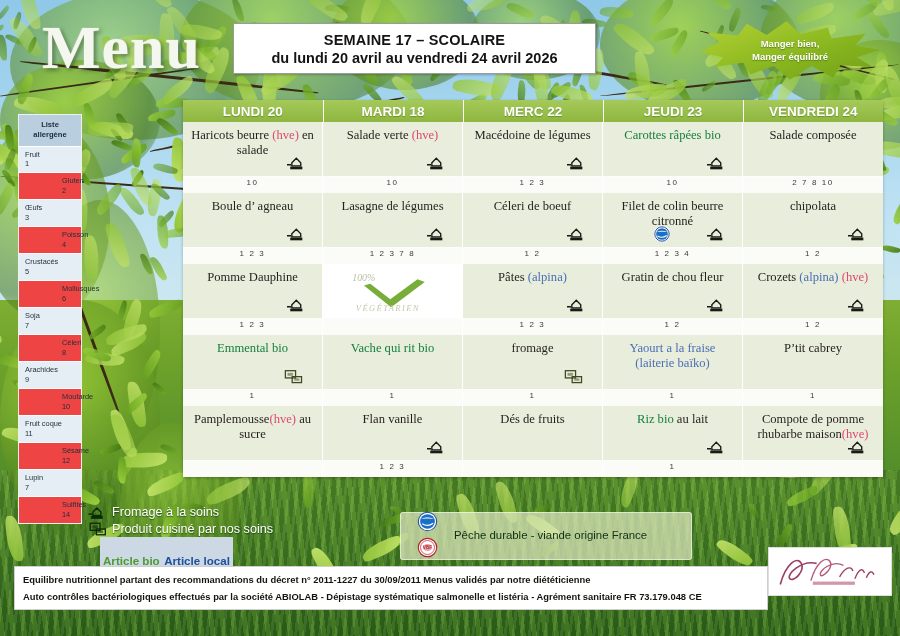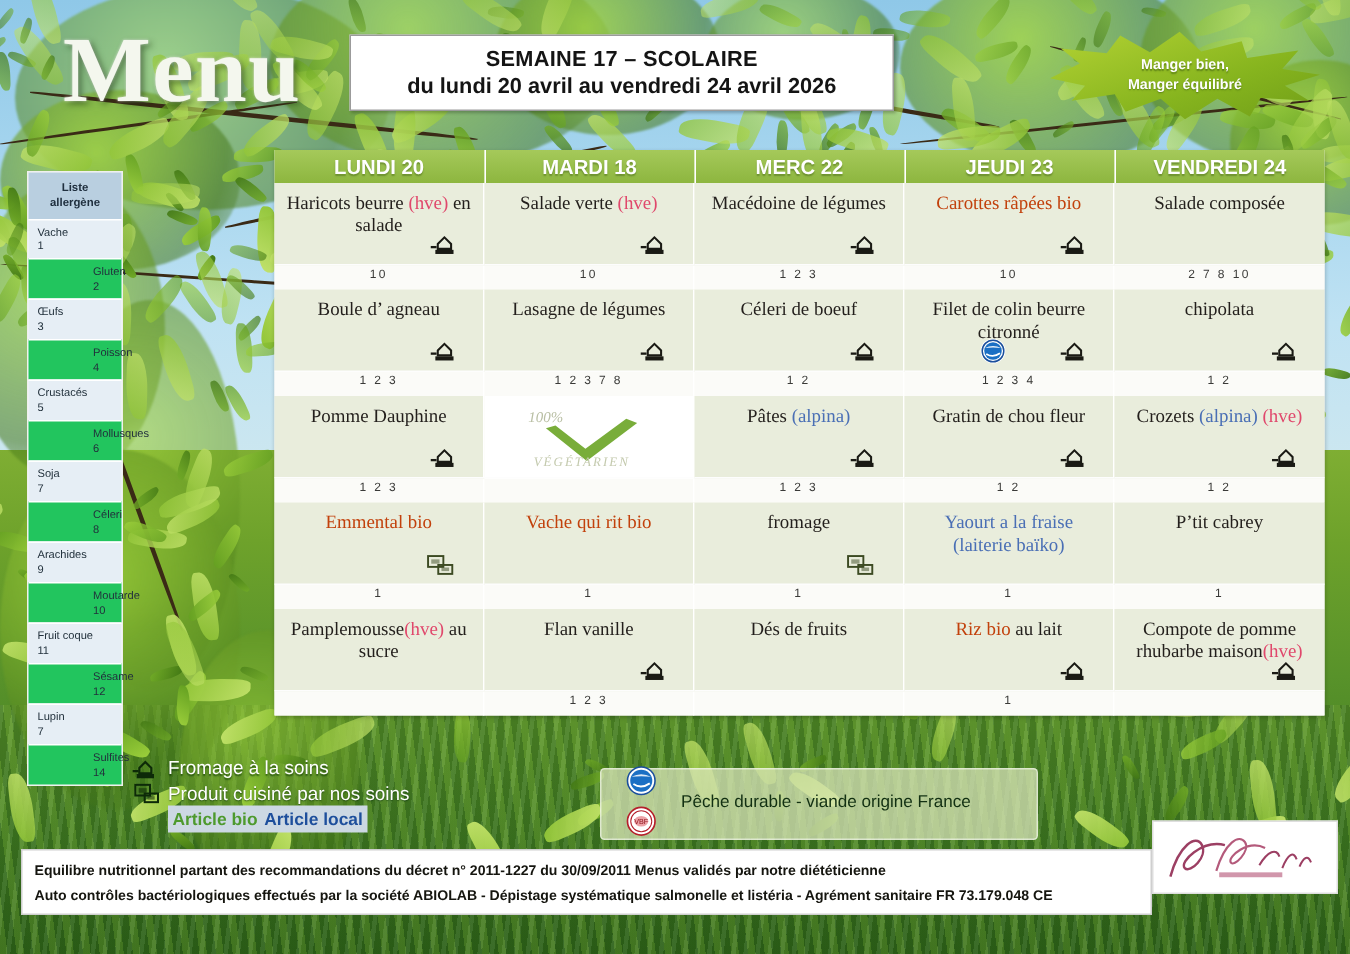--- a/index.html
+++ b/index.html
@@ -82,21 +82,21 @@
   }
   #allergen-list .hdr{
     background:#b9cfe0;color:#20303f;font-weight:bold;font-size:7.6px;
     text-align:center;padding:5px 2px 5px;line-height:1.35;
   }
   #allergen-list .row{
     font-size:7.4px;color:#22313c;padding:3px 5px 3px 6px;line-height:1.35;
     border-top:1px solid #ffffff;
   }
   #allergen-list .row.alt{background:#e6eef5;}
-  #allergen-list .row.pl{background:#22c55e;padding-left:43px;}
+  #allergen-list .row.pl{background:#ef4444;padding-left:43px;}
   #allergen-list .row .num{display:block;}
 
   
   #menu-table{
     position:absolute;left:183px;top:100px;width:700px;
     border-collapse:collapse;
     background:#ffffff;
     box-shadow:0 1px 3px rgba(0,0,0,.25);
   }
   #menu-table col{width:140px;}
@@ -127,21 +127,21 @@
   .dish.white{background:#ffffff;}
   .alg{
     background:#fbfbf8;height:15px;
     text-align:center;font-family:"Liberation Sans", sans-serif;
     font-size:8px;color:#3a3a38;letter-spacing:1.6px;
     border-right:1px solid #ffffff;
     padding-top:1px;
   }
   td:last-child .alg{border-right:none;}
 
-  .bio{color:#c2410c;}
+  .bio{color:#15803d;}
   .hve{color:#e0486c;}
   .local{color:#4a6fb5;}
 
   
   .icn{position:absolute;}
   .icn-cheese{right:16px;bottom:4px;width:22px;height:16px;}
   .icn-cook{right:14px;bottom:4px;width:21px;height:17px;}
   .icn-fish{left:50px;bottom:4px;width:18px;height:18px;}
 
   .veg-logo{
@@ -150,21 +150,21 @@
   }
 
   
   #legend-left{
     position:absolute;left:88px;top:503px;width:222px;height:52px;
     font-family:"Liberation Sans", sans-serif;
   }
   #legend-left .lrow{display:flex;align-items:center;height:17px;}
   #legend-left .lico{width:24px;height:16px;flex:0 0 24px;}
   #legend-left .ltxt{font-size:12.6px;color:#ffffff;text-shadow:0 1px 1px rgba(0,40,0,.6);}
-  #legend-left .chips{margin-left:24px;background:#ccd8e3;display:inline-block;padding:0 3px;}
+  #legend-left .chips{margin-left:12px;background:#ccd8e3;display:inline-block;padding:14px 3px;}
   #legend-left .chips .bio2{color:#4e9a2e;font-weight:bold;font-size:11.6px;}
   #legend-left .chips .loc2{color:#1e4f9c;font-weight:bold;font-size:11.6px;}
 
   #legend-right{
     position:absolute;left:400px;top:512px;width:290px;height:46px;
     background:rgba(222,232,190,.72);
     border:1px solid rgba(255,255,255,.55);border-radius:3px;
     display:flex;align-items:center;
   }
   #legend-right .icons{width:46px;display:flex;flex-direction:column;align-items:center;gap:1px;margin-left:3px;}
@@ -569,21 +569,21 @@
   <span>Manger bien,</span>
   <span>Manger équilibré</span>
 </div>
 
 <div id="allergen-list">
   <div class="hdr">
     <span>Liste</span><br>
     <span>allergène</span>
   </div>
   <div id="allergen-rows">
-      <div class="row alt"><span>Vache</span><span class="num">1</span></div>
+      <div class="row alt"><span>Fruit</span><span class="num">1</span></div>
       <div class="row pl"><span>Gluten</span><span class="num">2</span></div>
       <div class="row alt"><span>Œufs</span><span class="num">3</span></div>
       <div class="row pl"><span>Poisson</span><span class="num">4</span></div>
       <div class="row alt"><span>Crustacés</span><span class="num">5</span></div>
       <div class="row pl"><span>Mollusques</span><span class="num">6</span></div>
       <div class="row alt"><span>Soja</span><span class="num">7</span></div>
       <div class="row pl"><span>Céleri</span><span class="num">8</span></div>
       <div class="row alt"><span>Arachides</span><span class="num">9</span></div>
       <div class="row pl"><span>Moutarde</span><span class="num">10</span></div>
       <div class="row alt"><span>Fruit coque</span><span class="num">11</span></div>

